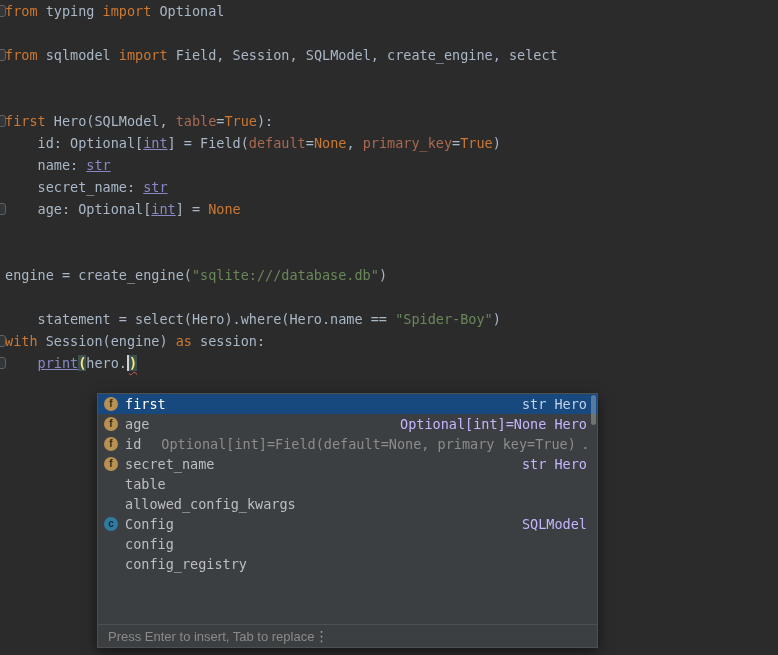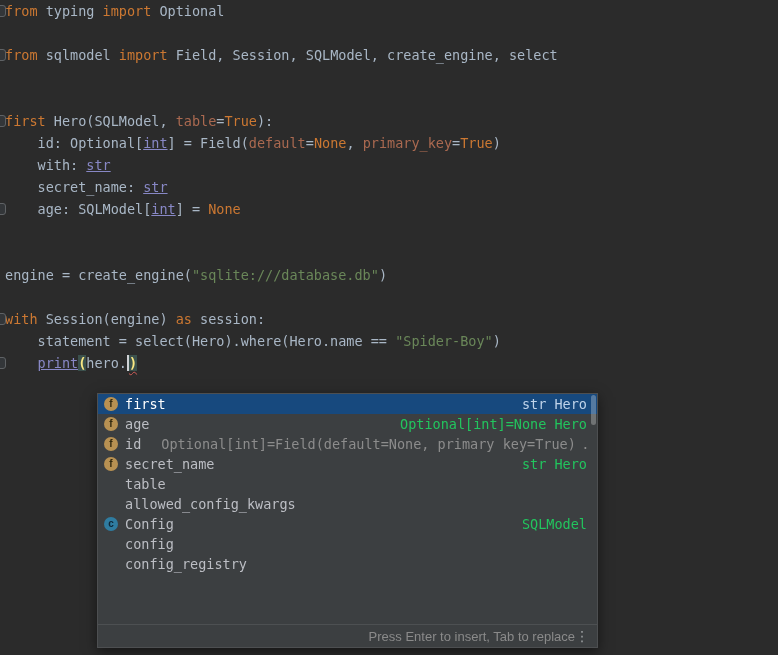--- a/index.html
+++ b/index.html
@@ -27,52 +27,52 @@
   #popup-list{height:230px;overflow:hidden;position:relative;}
   .pi{display:flex;align-items:center;height:20px;padding:0 10px 0 6px;
       font-size:13.5px;color:#BCBEC4;white-space:pre;}
   .pi.sel{background:var(--selection);color:#FFFFFF;}
   .pi .ic{flex:0 0 14px;width:14px;height:14px;border-radius:50%;margin-right:7px;
           font:bold 10px/14px "Liberation Sans",sans-serif;text-align:center;}
   .pi .ic.field{background:var(--field-icon);color:#33290f;}
   .pi .ic.class{background:var(--class-icon);color:#0e2838;}
   .pi .ic.blank{background:transparent;}
   .pi .tail{color:#8C8C8C;margin-left:20px;overflow:hidden;}
-  .pi .right{margin-left:auto;color:#22c55e;}
+  .pi .right{margin-left:auto;color:#c4b5fd;}
   .pi.sel .right{color:#BFD3EA;}
   #popup-thumb{position:absolute;right:1px;top:1px;width:5px;height:30px;
                background:rgba(255,255,255,.27);border-radius:3px;}
   #popup-footer{height:23px;border-top:1px solid rgba(255,255,255,.09);
-                display:flex;align-items:center;justify-content:flex-end;
+                display:flex;align-items:center;justify-content:flex-start;
                 padding:0 8px 0 10px;box-sizing:border-box;}
   #popup-hint{font:13px "Liberation Sans",sans-serif;color:#8A8A8A;}
   #kebab{color:#9DA0A3;font-size:14px;line-height:14px;cursor:default;}
 </style>
 </head>
 <body>
 
 <div id="screen">
 
   <div id="code-lines">
       <div class="code-line"><span class="gutter-ic"></span><span class="tok-keyword">from</span><span class="tok-default"> typing </span><span class="tok-keyword">import</span><span class="tok-default"> Optional</span></div>
       <div class="code-line"></div>
       <div class="code-line"><span class="gutter-ic"></span><span class="tok-keyword">from</span><span class="tok-default"> sqlmodel </span><span class="tok-keyword">import</span><span class="tok-default"> Field, Session, SQLModel, create_engine, select</span></div>
       <div class="code-line"></div>
       <div class="code-line"></div>
       <div class="code-line"><span class="gutter-ic"></span><span class="tok-keyword">first</span><span class="tok-default"> Hero(SQLModel, </span><span class="tok-kwarg">table</span><span class="tok-default">=</span><span class="tok-keyword">True</span><span class="tok-default">):</span></div>
       <div class="code-line"><span class="tok-default">    id: Optional[</span><span class="tok-builtin">int</span><span class="tok-default">] = Field(</span><span class="tok-kwarg">default</span><span class="tok-default">=</span><span class="tok-keyword">None</span><span class="tok-default">, </span><span class="tok-kwarg">primary_key</span><span class="tok-default">=</span><span class="tok-keyword">True</span><span class="tok-default">)</span></div>
-      <div class="code-line"><span class="tok-default">    with: </span><span class="tok-builtin">str</span></div>
+      <div class="code-line"><span class="tok-default">    name: </span><span class="tok-builtin">str</span></div>
       <div class="code-line"><span class="tok-default">    secret_name: </span><span class="tok-builtin">str</span></div>
-      <div class="code-line"><span class="gutter-ic"></span><span class="tok-default">    age: SQLModel[</span><span class="tok-builtin">int</span><span class="tok-default">] = </span><span class="tok-keyword">None</span></div>
+      <div class="code-line"><span class="gutter-ic"></span><span class="tok-default">    age: Optional[</span><span class="tok-builtin">int</span><span class="tok-default">] = </span><span class="tok-keyword">None</span></div>
       <div class="code-line"></div>
       <div class="code-line"></div>
       <div class="code-line"><span class="tok-default">engine = create_engine(</span><span class="tok-string">"sqlite:///database.db"</span><span class="tok-default">)</span></div>
       <div class="code-line"></div>
+      <div class="code-line"><span class="tok-default">    statement = select(Hero).where(Hero.name == </span><span class="tok-string">"Spider-Boy"</span><span class="tok-default">)</span></div>
       <div class="code-line"><span class="gutter-ic"></span><span class="tok-keyword">with</span><span class="tok-default"> Session(engine) </span><span class="tok-keyword">as</span><span class="tok-default"> session:</span></div>
-      <div class="code-line"><span class="tok-default">    statement = select(Hero).where(Hero.name == </span><span class="tok-string">"Spider-Boy"</span><span class="tok-default">)</span></div>
       <div class="code-line"><span class="gutter-ic"></span><span class="tok-default">    </span><span class="tok-builtin">print</span><span class="tok-brace-open">(</span><span class="tok-default">hero.</span><span class="caret"></span><span class="tok-brace-close">)</span></div>
     </div>
 
   <div id="popup">
     <div id="popup-list">
 
     <div class="pi sel"><span class="ic field">f</span><span>first</span><span class="right">str Hero</span></div>
         <div class="pi"><span class="ic field">f</span><span>age</span><span class="right">Optional[int]=None Hero</span></div>
         <div class="pi"><span class="ic field">f</span><span>id</span><span class="tail">Optional[int]=Field(default=None, primary_key=True) …</span></div>
         <div class="pi"><span class="ic field">f</span><span>secret_name</span><span class="right">str Hero</span></div>

